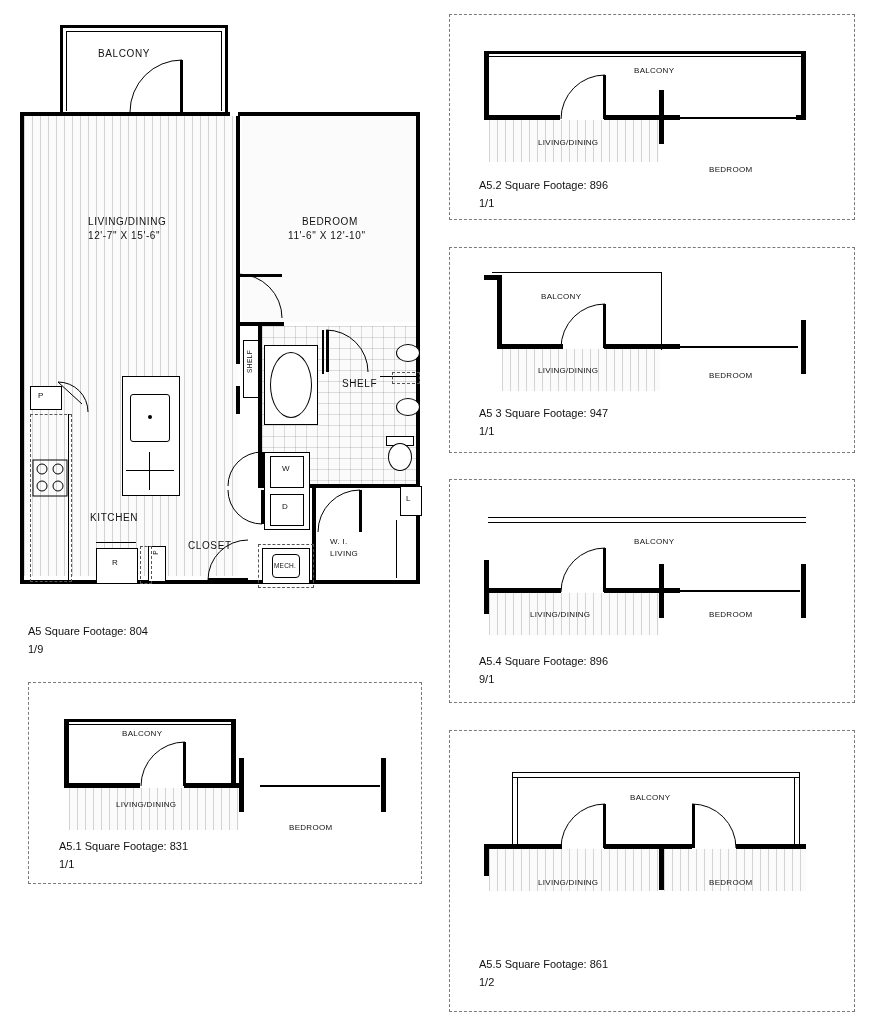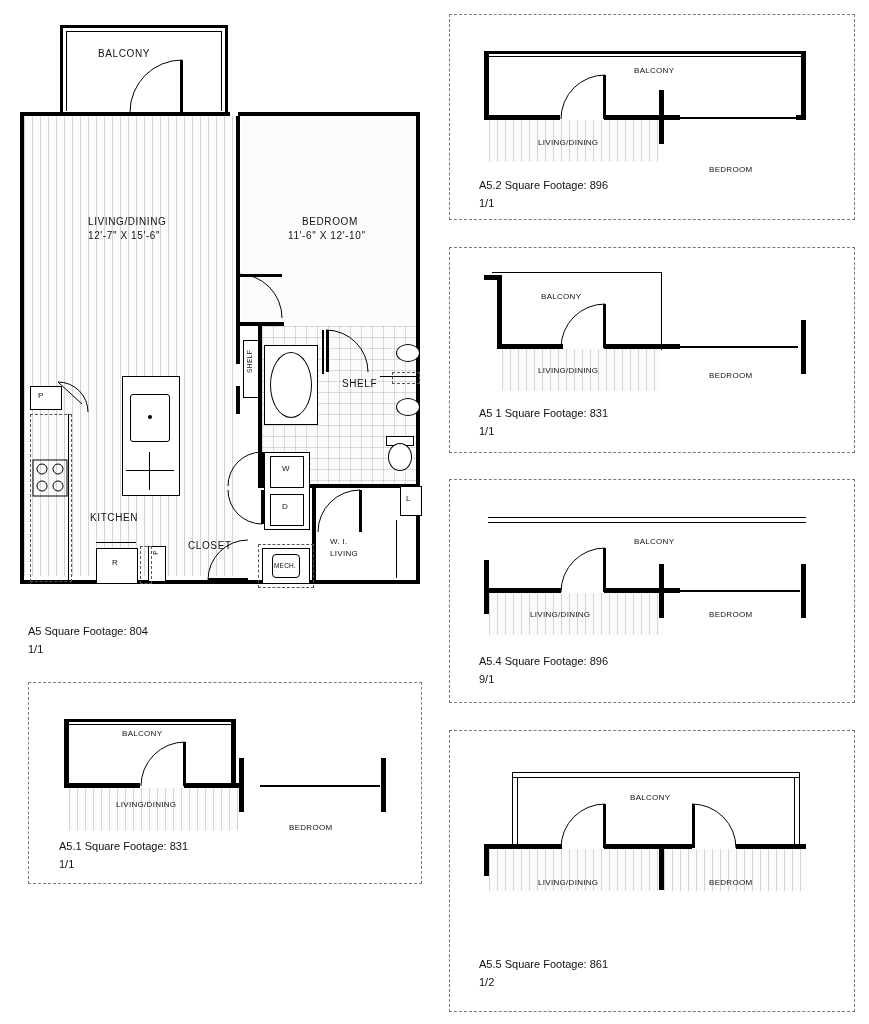--- a/index.html
+++ b/index.html
@@ -245,21 +245,21 @@
       <circle cx="9" cy="26" r="5" fill="none" stroke="#000" stroke-width="1"></circle>
       <circle cx="25" cy="26" r="5" fill="none" stroke="#000" stroke-width="1"></circle>
     </svg>
 
     <div class="box-outline" style="left:96px; top:548px; width:40px; height:34px;"></div>
     <div class="label small" style="left:112px; top:558px;">R</div>
     <div class="thinline" style="left:96px; top:542px; width:40px; height:1px;"></div>
     <div class="box-dash" style="left:140px; top:546px; width:10px; height:36px;"></div>
 
     <div class="caption" style="left:28px; top:622px;">A5 Square Footage: 804
-1/1</div>
+1/9</div>
   </div>
 
   <div class="dashbox" style="left:449px; top:14px; width:404px; height:204px;"></div>
   <div>
     <div class="wall" style="left:484px; top:51px; width:322px; height:3px;"></div>
     <div class="thinline" style="left:487px; top:56px; width:316px; height:1px;"></div>
     <div class="label small" style="left:634px; top:66px;">BALCONY</div>
     <svg width="46" height="46" style="left:561px; top:75px;">
       <path d="M 0 44 A 44 44 0 0 1 44 0" fill="none" stroke="#000" stroke-width="1"></path>
       <rect x="42" y="0" width="3" height="44" fill="#000"></rect>
@@ -291,21 +291,21 @@
     </svg>
     <div class="wall" style="left:497px; top:280px; width:5px; height:68px;"></div>
     <div class="wall" style="left:497px; top:344px; width:66px; height:5px;"></div>
     <div class="wall" style="left:604px; top:344px; width:76px; height:5px;"></div>
     <div class="thinline" style="left:680px; top:346px; width:118px; height:2px;"></div>
     <div class="wall" style="left:801px; top:320px; width:5px; height:54px;"></div>
     <div class="room-fill" style="left:502px; top:349px; width:158px; height:42px;"></div>
     <div class="hatch-v" style="left:502px; top:349px; width:158px; height:42px;"></div>
     <div class="label small" style="left:538px; top:366px;">LIVING/DINING</div>
     <div class="label small" style="left:709px; top:371px;">BEDROOM</div>
-    <div class="caption" style="left:479px; top:404px;">A5 1 Square Footage: 831
+    <div class="caption" style="left:479px; top:404px;">A5 3 Square Footage: 947
 1/1</div>
   </div>
 
   <div class="dashbox" style="left:449px; top:479px; width:404px; height:222px;"></div>
   <div>
     <div class="thinline" style="left:488px; top:517px; width:318px; height:1px;"></div>
     <div class="thinline" style="left:488px; top:522px; width:318px; height:1px;"></div>
     <div class="label small" style="left:634px; top:537px;">BALCONY</div>
     <svg width="46" height="46" style="left:561px; top:548px;">
       <path d="M 0 44 A 44 44 0 0 1 44 0" fill="none" stroke="#000" stroke-width="1"></path>

